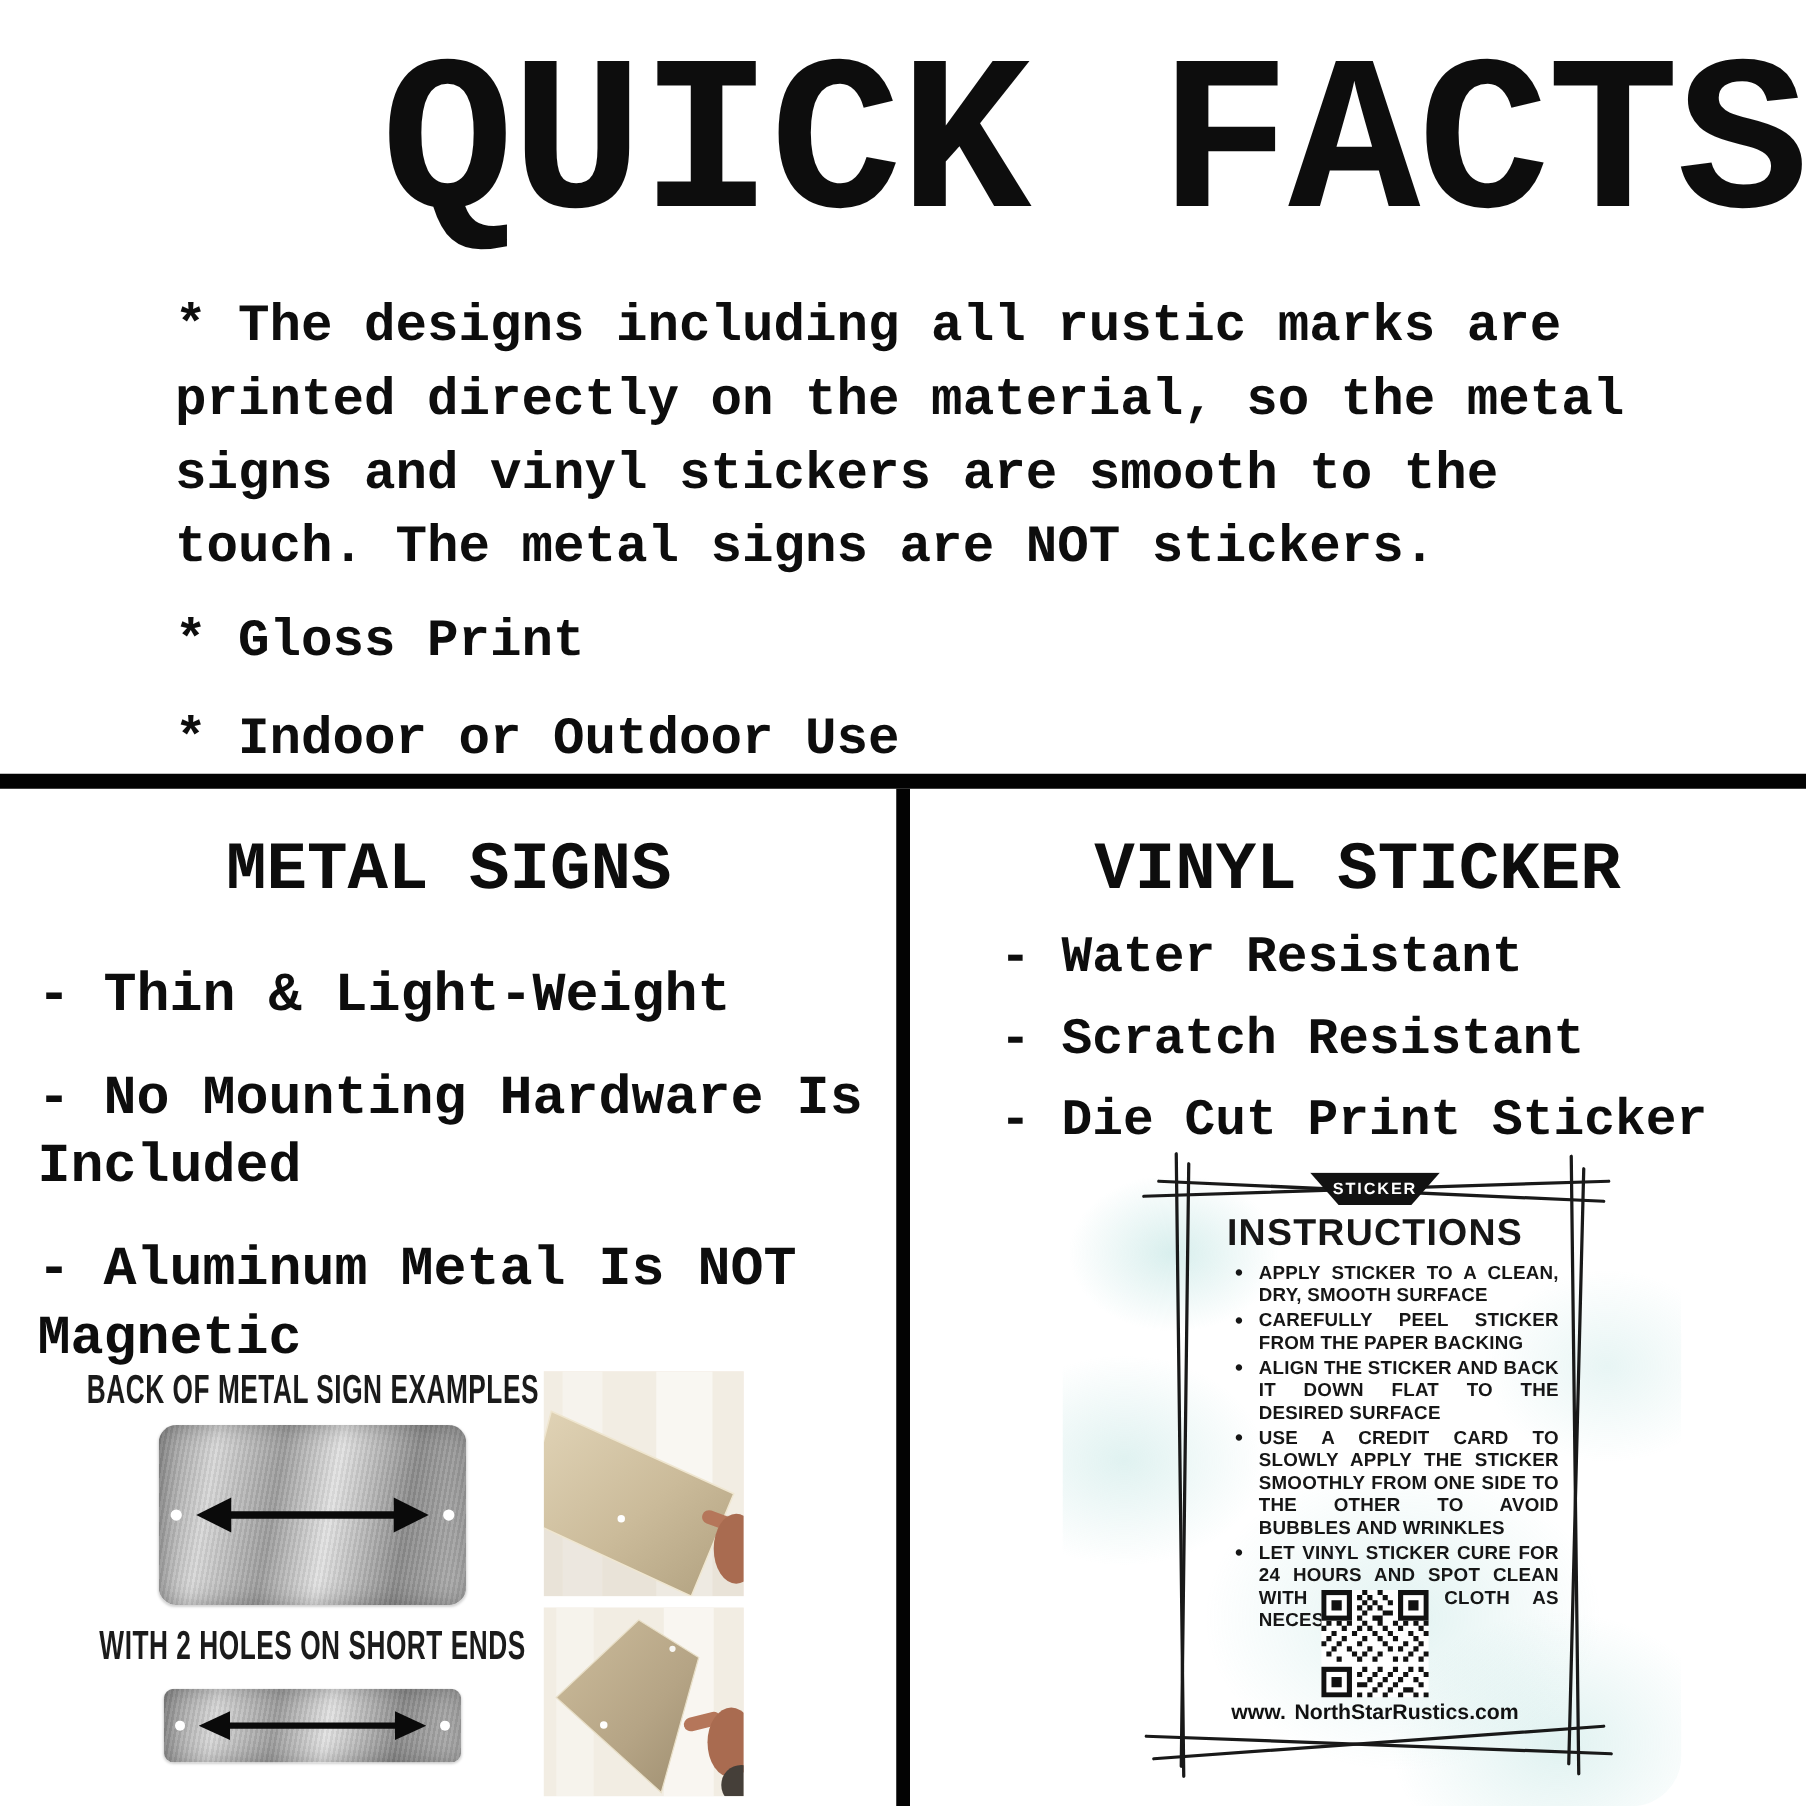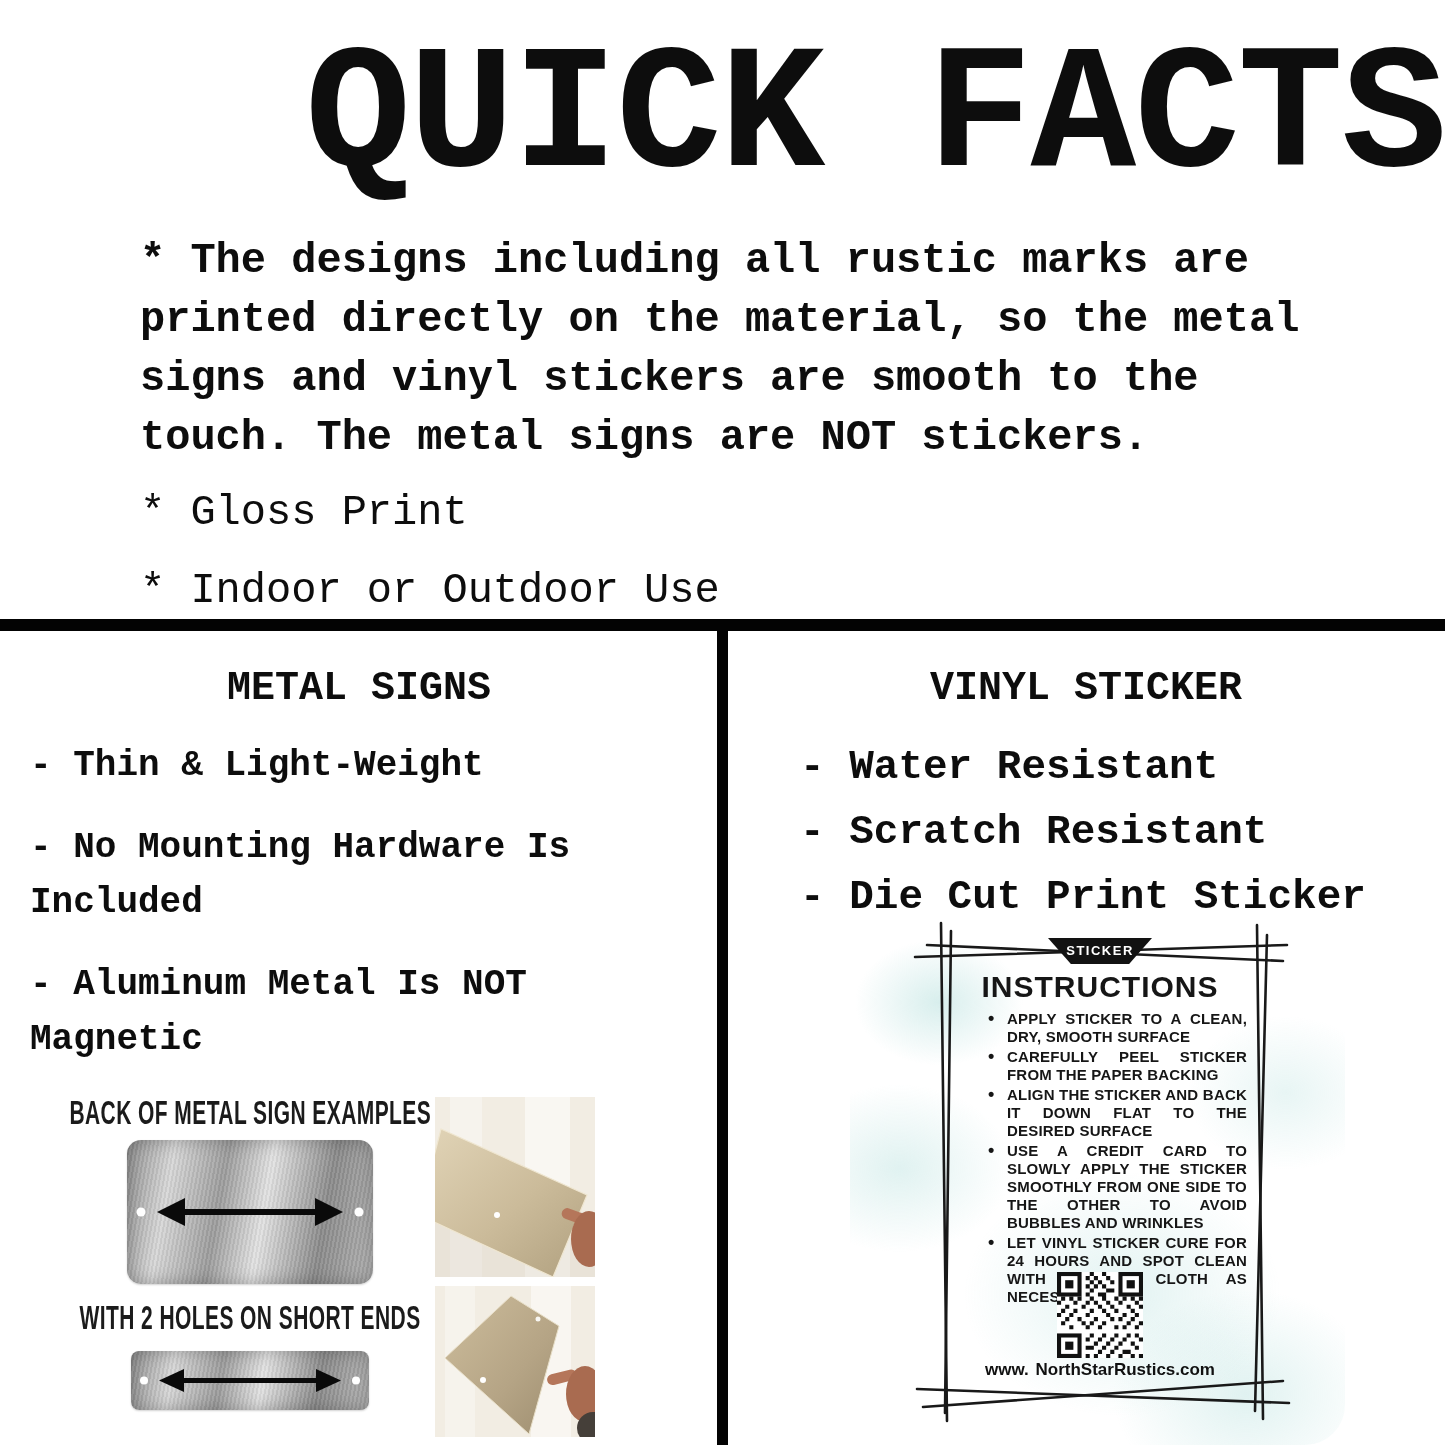--- a/index.html
+++ b/index.html
@@ -9,31 +9,31 @@
   }
   
   .title{
     position:absolute;left:0;top:26px;width:1445px;text-align:right;
     font-size:176px;line-height:1.05;font-weight:700;letter-spacing:-2px;white-space:nowrap;
   }
   .intro-para{
     position:absolute;left:140px;top:232px;width:1200px;
     font-size:42px;line-height:59px;font-weight:700;
   }
-  .intro-line{position:absolute;left:140px;font-size:42px;line-height:59px;font-weight:400;white-space:nowrap;}
+  .intro-line{position:absolute;left:140px;font-size:42px;line-height:59px;font-weight:700;white-space:nowrap;}
   .gloss{top:484px;}
   .outdoor{top:562px;}
   
   .hr-divider{position:absolute;left:0;top:619px;width:1445px;height:12px;background:#030303;}
   .vr-divider{position:absolute;left:717px;top:631px;width:11px;height:814px;background:#030303;}
   
-  .col-heading{position:absolute;font-size:40px;font-weight:700;text-align:center;white-space:nowrap;}
+  .col-heading{position:absolute;font-size:54px;font-weight:700;text-align:center;white-space:nowrap;}
   .heading-left{left:0;width:718px;top:666px;}
   .heading-right{left:727px;width:718px;top:666px;}
-  .metal-bullets{position:absolute;left:30px;top:738px;width:665px;font-size:36px;line-height:55px;font-weight:700;}
+  .metal-bullets{position:absolute;left:30px;top:770px;width:665px;font-size:44px;line-height:55px;font-weight:700;}
   .metal-bullets .b-item{margin-bottom:27px;}
   .vinyl-bullets{position:absolute;left:800px;top:740px;width:640px;font-size:41px;line-height:55px;font-weight:700;}
   .vinyl-bullets .b-item{margin-bottom:10px;white-space:nowrap;}
   
   .sign-label{position:absolute;left:0;width:500px;text-align:center;font-family:"Liberation Sans",sans-serif;
     font-weight:700;font-size:25px;color:#1b1b1b;}
   .sign-label span{display:inline-block;transform:scaleY(1.3) scaleX(0.84);letter-spacing:0.5px;white-space:nowrap;}
   .label-back{top:1098px;}
   .label-holes{top:1303px;}
   

